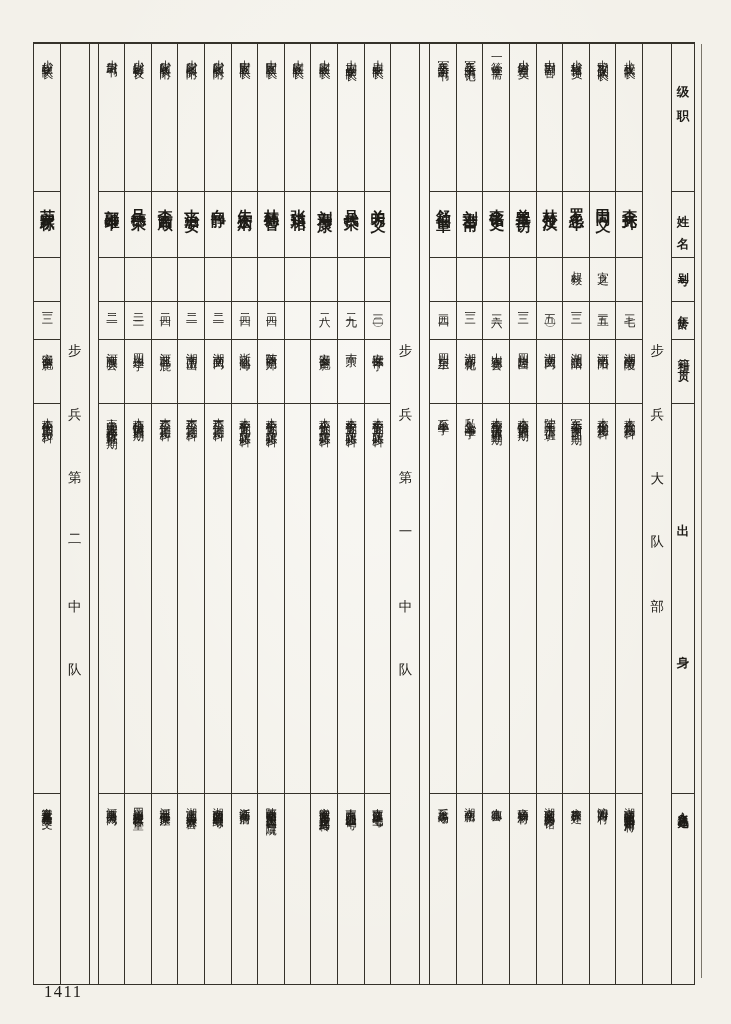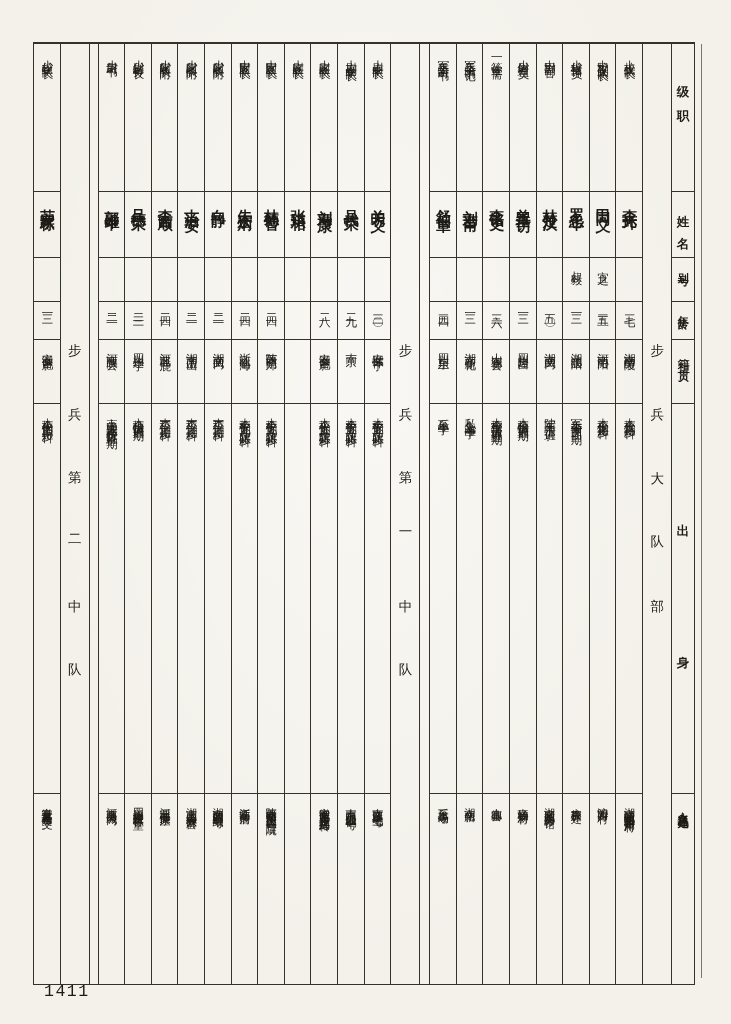--- a/index.html
+++ b/index.html
@@ -37,21 +37,21 @@
   .c-address .vtext{font-size:11px;letter-spacing:1.2px;}
   .section-label{font-size:13.5px;letter-spacing:64px;padding-top:288px;}
   .h-rank{letter-spacing:26px;padding-top:24px;font-size:12.5px;font-weight:700;}
   .h-name{letter-spacing:22px;padding-top:8px;font-size:12.5px;font-weight:700;}
   .h-alias{letter-spacing:3px;padding-top:2px;font-size:11px;font-weight:700;}
   .h-age{letter-spacing:3px;padding-top:1px;font-size:11px;font-weight:700;}
   .h-native{letter-spacing:12px;padding-top:5px;font-size:12px;font-weight:700;}
   .h-origin{letter-spacing:132px;padding-top:105px;font-size:12.5px;font-weight:700;}
   .h-address{letter-spacing:23px;padding-top:4px;font-size:12px;font-weight:700;}
   .edge-line{position:absolute;left:701px;top:44px;width:1px;height:934px;background:#7a766b;}
-  .page-number{position:absolute;left:44px;top:982px;font-size:16.5px;letter-spacing:1.5px;font-family:Liberation Mono, monospace;}
+  .page-number{position:absolute;left:44px;top:982px;font-size:16.5px;letter-spacing:1.5px;font-family:Liberation Serif, serif;}
 </style>
 </head>
 <body>
 
 <div class="page">
   <div class="roster-table">
       <div class="col header-col">
         <div class="cell c-rank">
           <span class="vtext h-rank">级职</span>
         </div>

